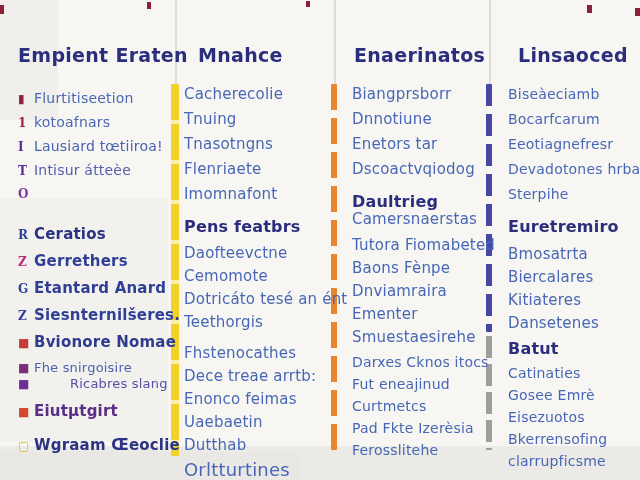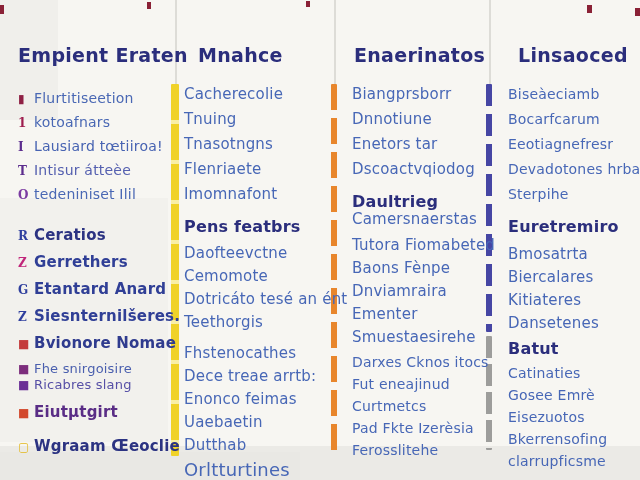--- a/index.html
+++ b/index.html
@@ -126,21 +126,20 @@
   <div class="row c1a">
     <span class="blt" style="color: rgb(92, 45, 142);">I</span>
     <span class="txt" style="color: rgb(71, 99, 178);">Lausiard tœtiiroa!</span>
   </div>
   <div class="row c1a">
     <span class="blt" style="color: rgb(92, 45, 142);">T</span>
     <span class="txt" style="color: rgb(85, 96, 176);">Intisur átteèe</span>
   </div>
   <div class="row c1a">
     <span class="blt" style="color: rgb(123, 59, 162);">O</span>
-    <span class="txt" style="color: rgb(74, 104, 180);">tedeniniset Ilil</span>
   </div>
 
   <div class="row c1b mt24">
     <span class="blt" style="color: rgb(47, 63, 158);">R</span>
     <span class="txt" style="color: rgb(44, 51, 130);">Ceratios</span>
   </div>
   <div class="row c1b">
     <span class="blt" style="color: rgb(192, 38, 122);">Z</span>
     <span class="txt" style="color: rgb(48, 63, 150);">Gerrethers</span>
   </div>
@@ -156,21 +155,21 @@
     <span class="blt" style="color: rgb(196, 59, 59);">■</span>
     <span class="txt" style="color: rgb(47, 59, 142);">Bvionore Nomae</span>
   </div>
 
   <div class="row c1s">
     <span class="blt" style="color: rgb(124, 45, 124);">■</span>
     <span class="txt" style="color: rgb(74, 95, 174);">Fhe snirgoisire</span>
   </div>
   <div class="row c1s">
     <span class="blt" style="color: rgb(107, 47, 150);">■</span>
-    <span class="txt" style="color: rgb(86, 79, 166);">Ricabres slang</span>
+    <span class="txt" style="color: rgb(86, 79, 166); margin-left: 36px;">Ricabres slang</span>
   </div>
   <div class="row c1b mt12">
     <span class="blt" style="color: rgb(210, 72, 44);">■</span>
     <span class="txt" style="color: rgb(90, 45, 134);">Eiutµtgirt</span>
   </div>
   <div class="row c1b mt16">
     <span class="blt" style="color: rgb(227, 184, 31);">▢</span>
     <span class="txt" style="color: rgb(44, 51, 130);">Wgraam Œeoclie</span>
   </div>
 </div>

